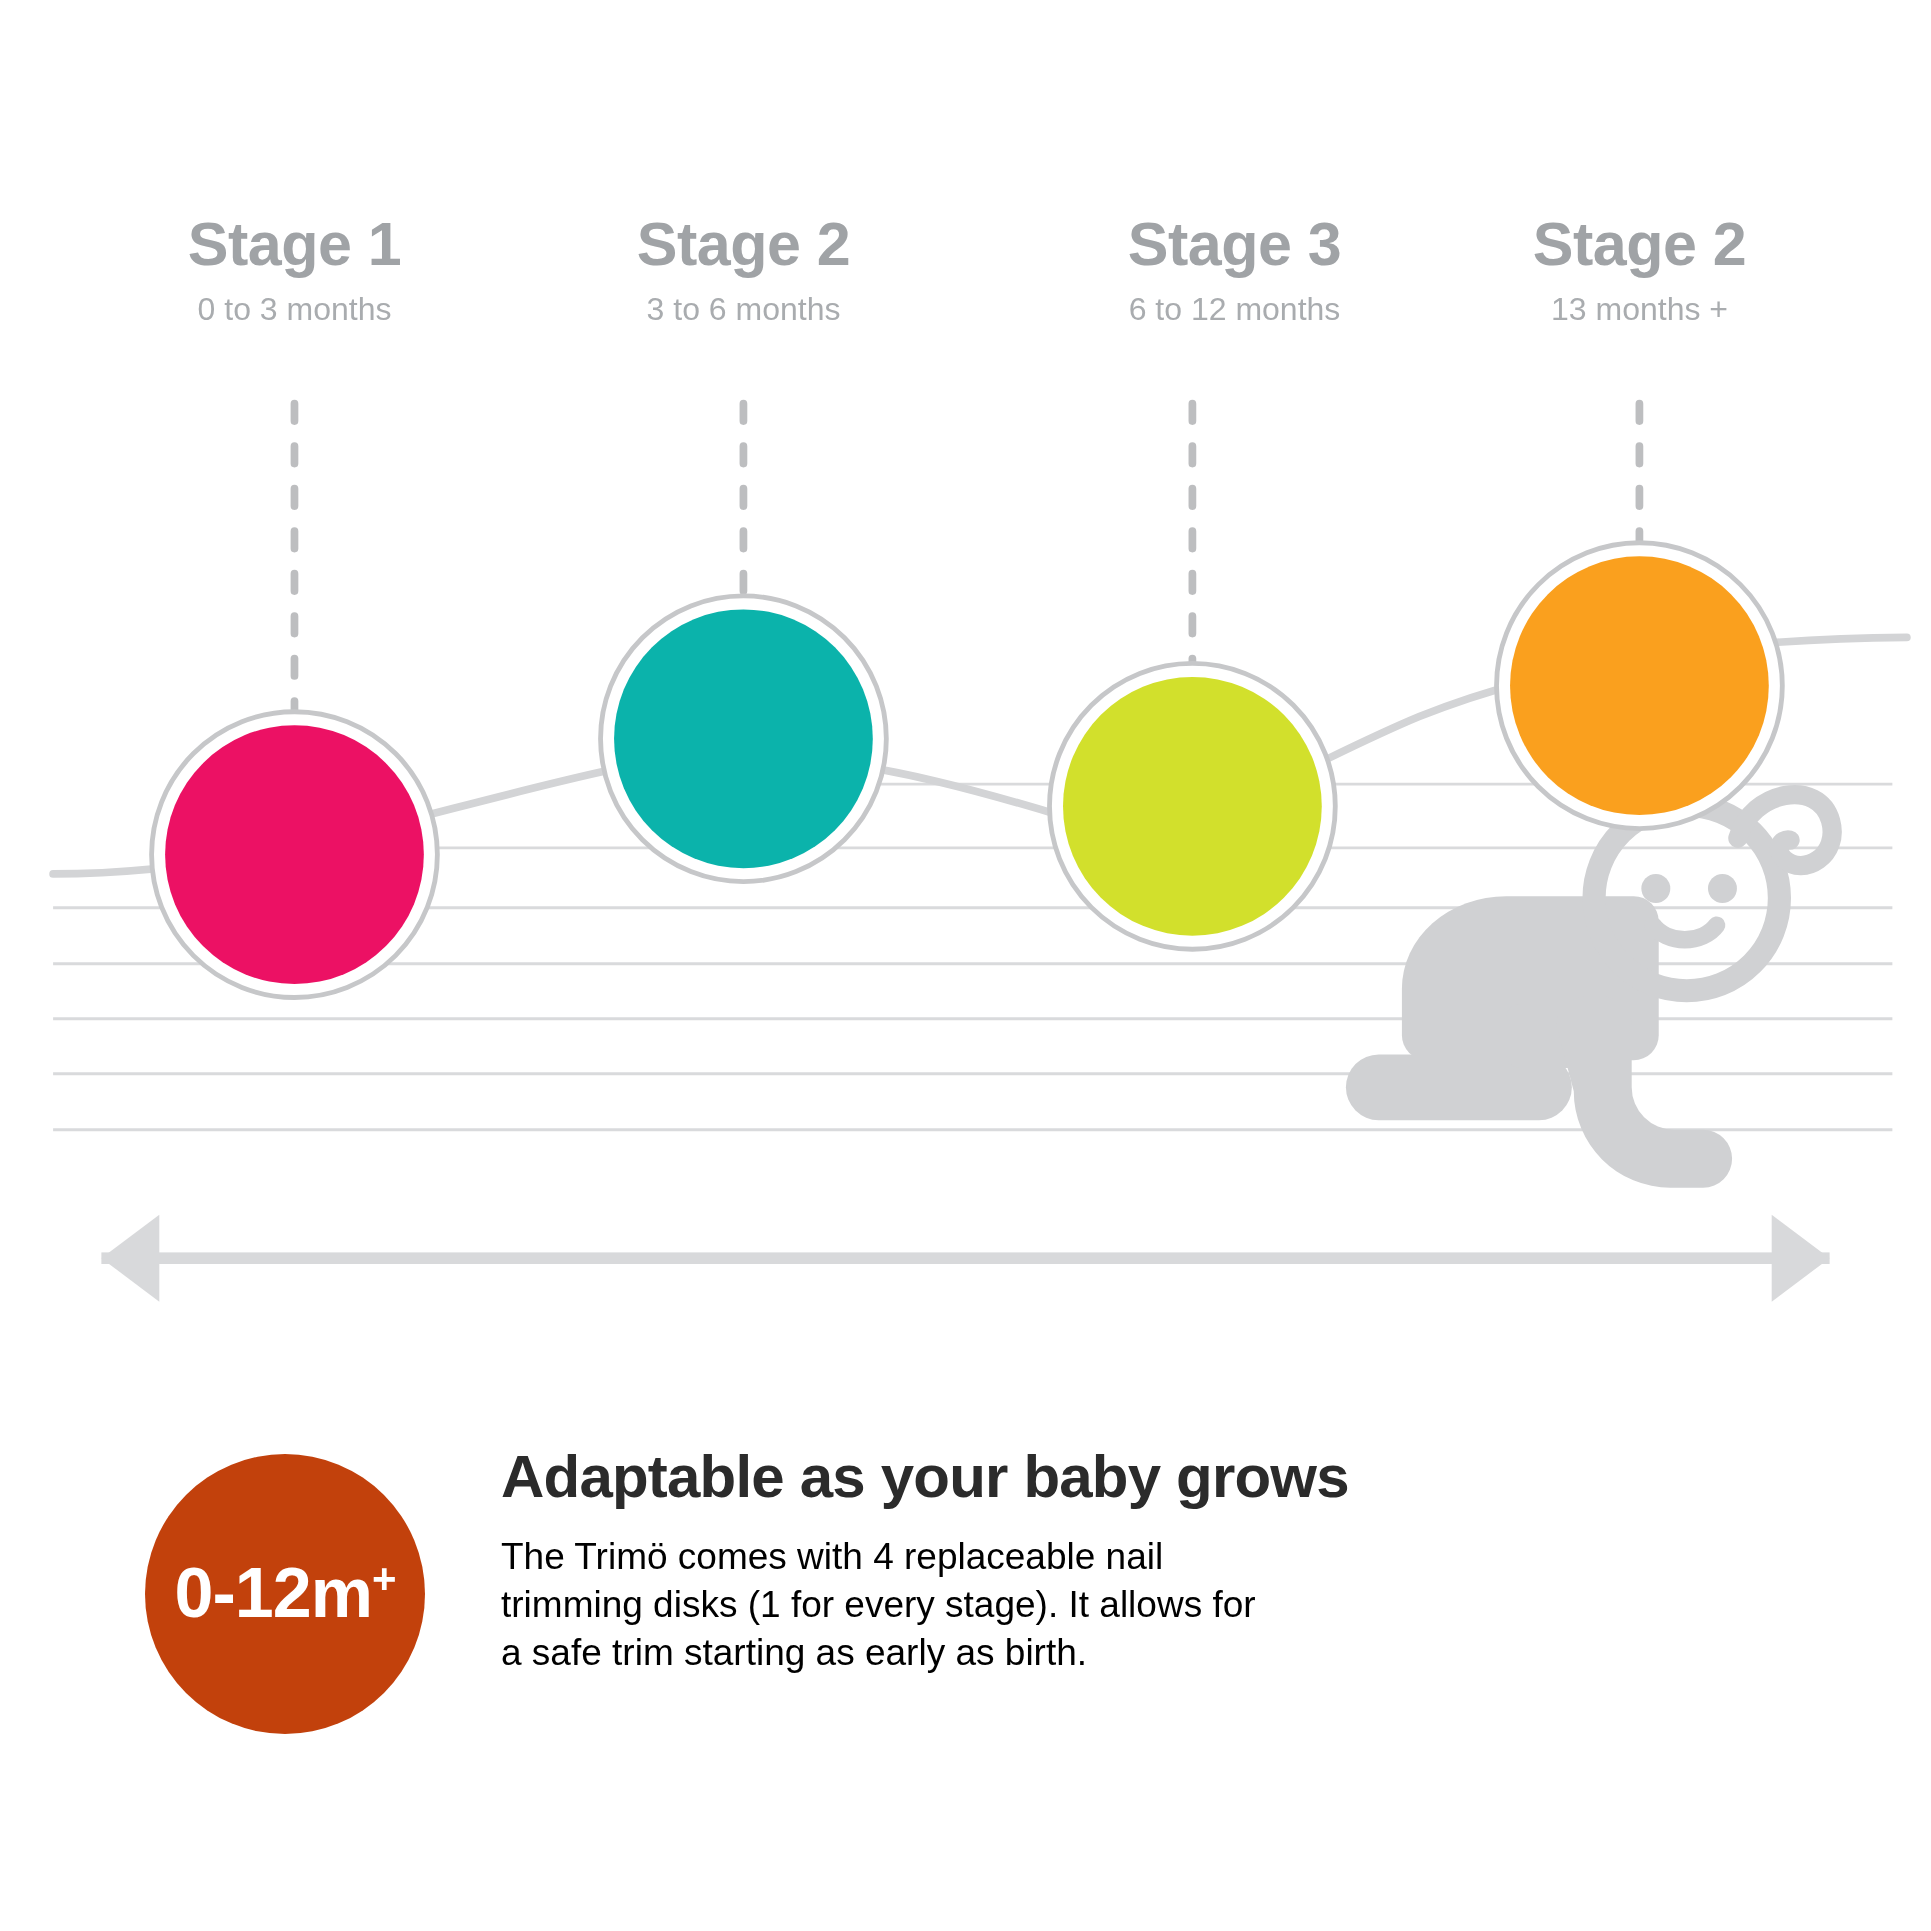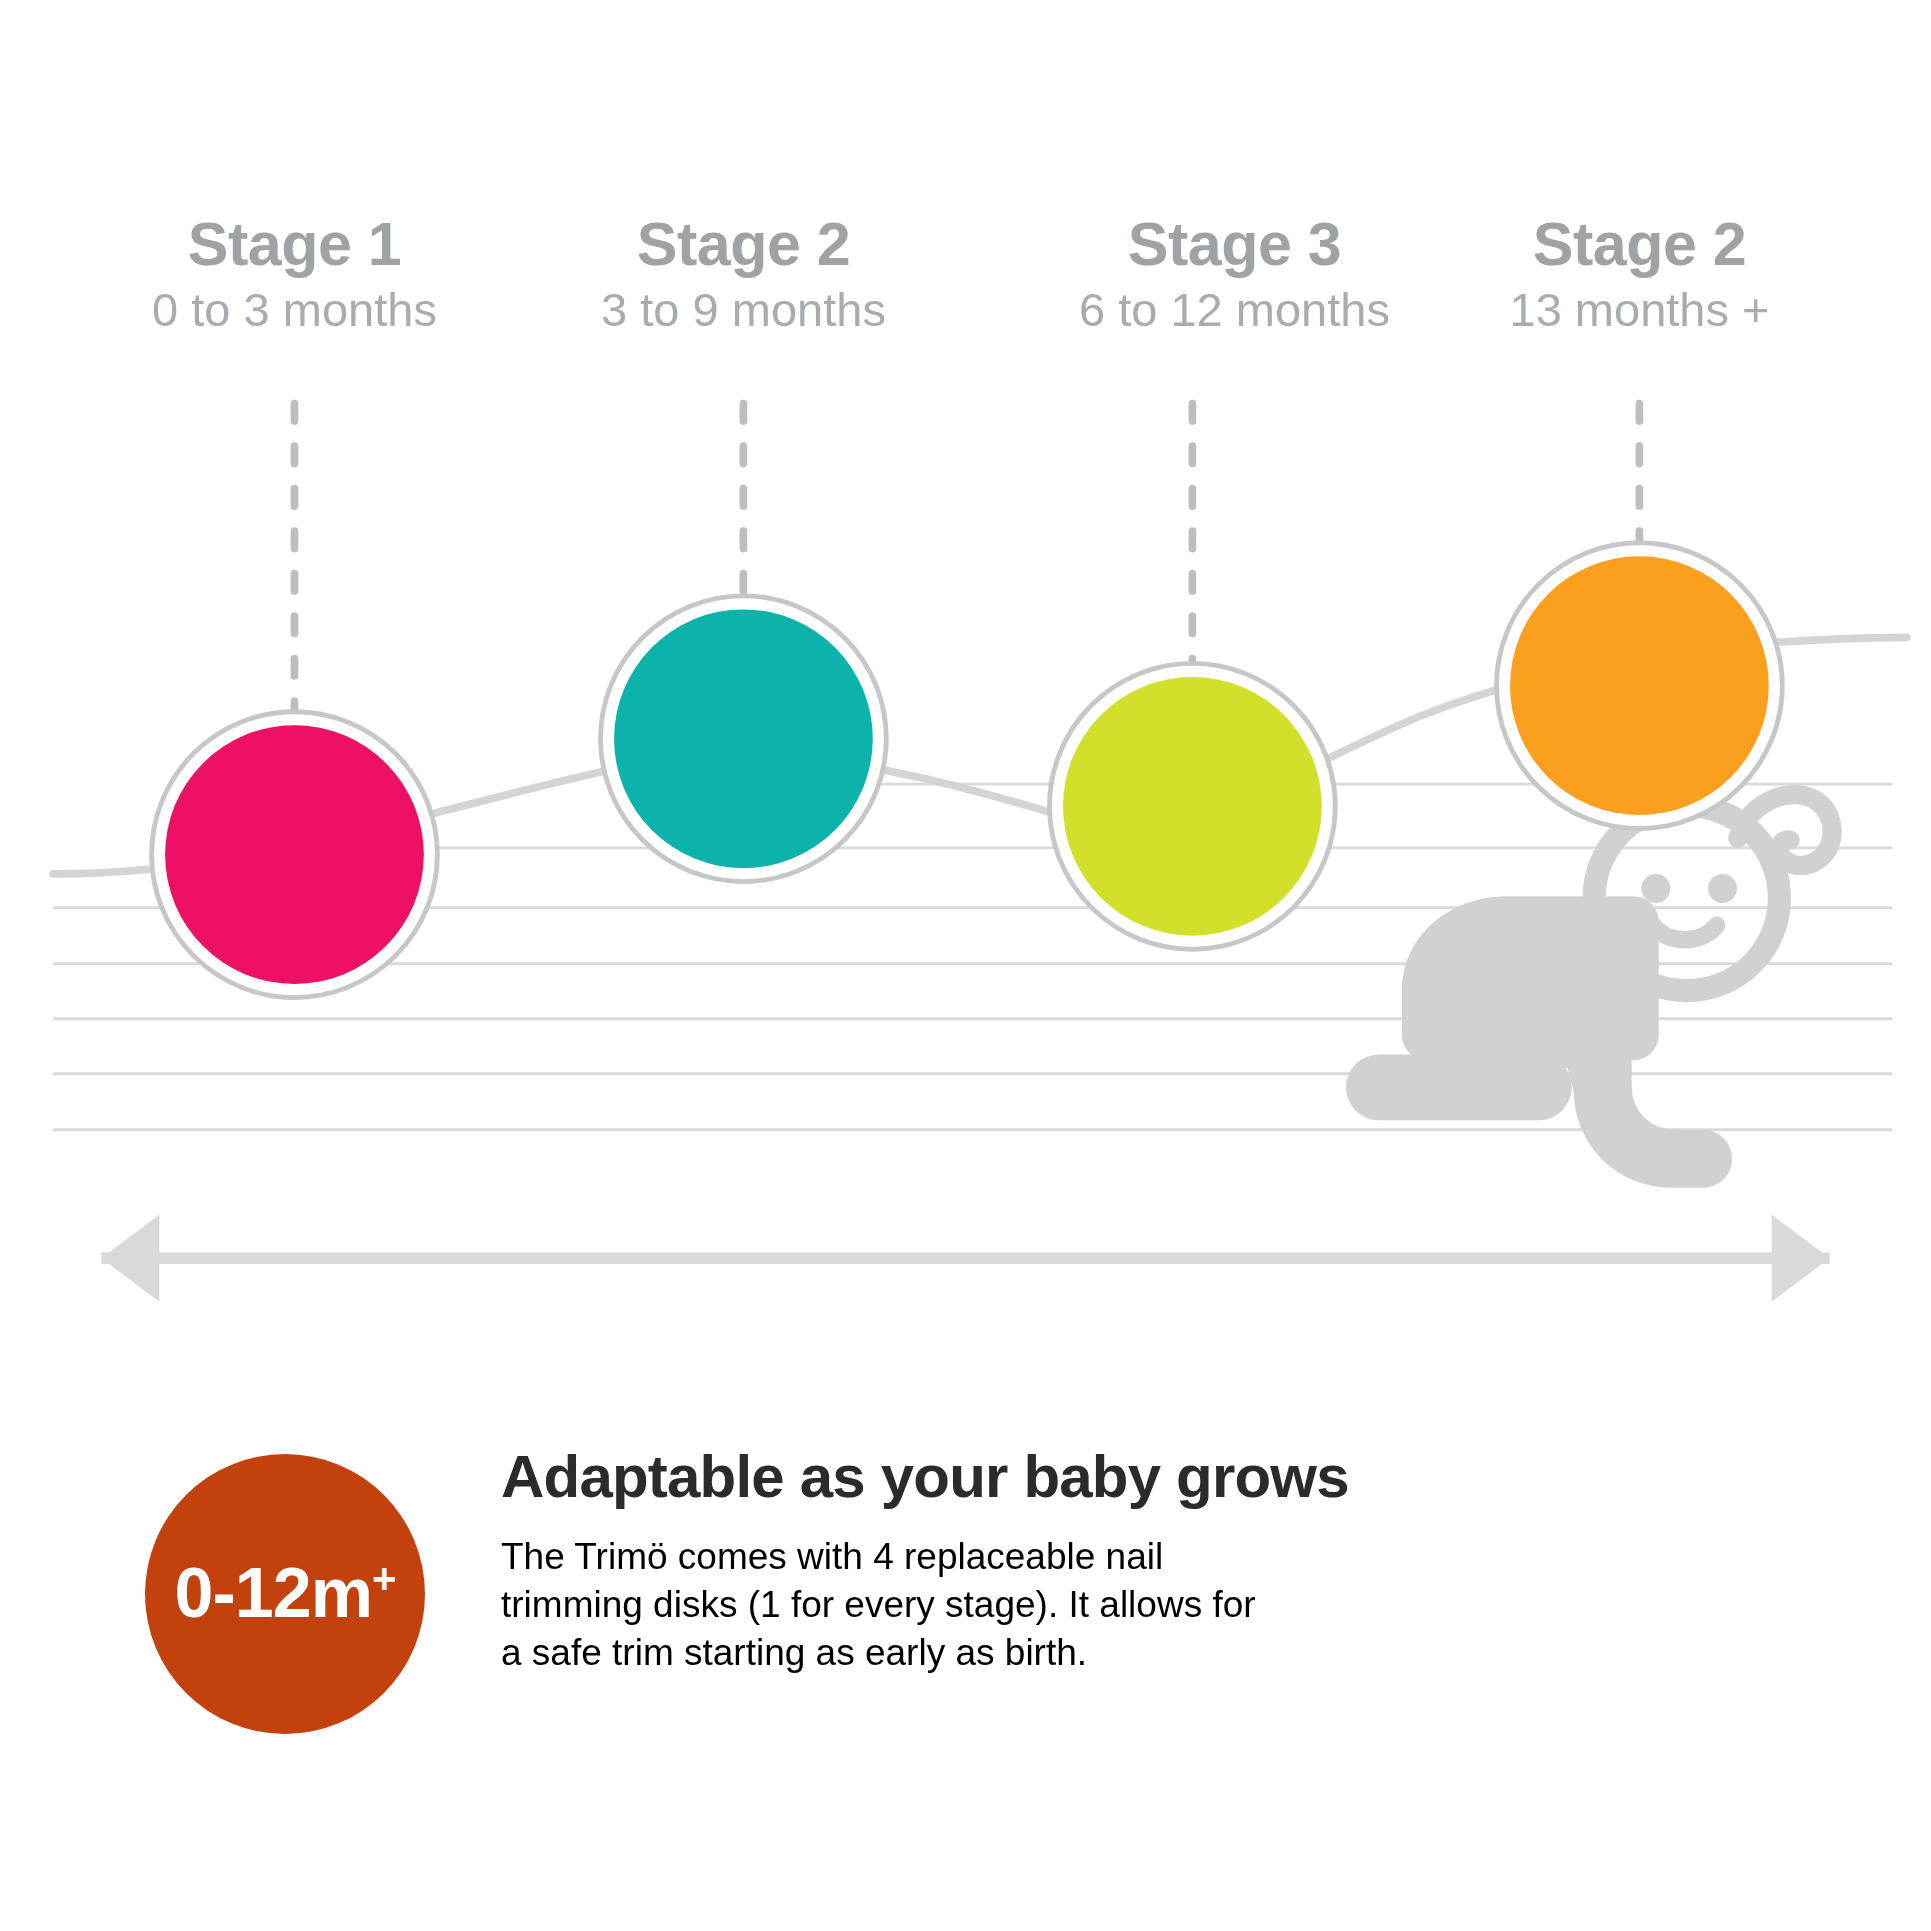--- a/index.html
+++ b/index.html
@@ -17,22 +17,22 @@
   }
   .stage-col{
     position:absolute;top:214px;text-align:center;
   }
   .stage-title{
     font-size:61px;font-weight:bold;color:#a0a3a6;
     letter-spacing:-0.5px;line-height:1.0;
     white-space:nowrap;
   }
   .stage-sub{
-    font-size:47px;font-weight:400;color:#a9acaf;
-    line-height:1.0;margin-top:11px;white-space:nowrap;
+    font-size:32px;font-weight:400;color:#a9acaf;
+    line-height:1.0;margin-top:18px;white-space:nowrap;
   }
 
   
   .chart-svg{position:absolute;left:0;top:0;width:1931px;height:1352px;}
 
   
   .bottom{
     position:absolute;left:0;top:1439px;width:1931px;height:406px;
   }
   .badge{
@@ -70,21 +70,21 @@
 
   <div class="stage-headers">
 
     <div class="stage-col" style="left:53px;width:483px;">
       <div class="stage-title">Stage 1</div>
       <div class="stage-sub">0 to 3 months</div>
     </div>
 
     <div class="stage-col" style="left:502px;width:483px;">
       <div class="stage-title">Stage 2</div>
-      <div class="stage-sub">3 to 9 months</div>
+      <div class="stage-sub">3 to 6 months</div>
     </div>
 
     <div class="stage-col" style="left:993px;width:483px;">
       <div class="stage-title">Stage 3</div>
       <div class="stage-sub">6 to 12 months</div>
     </div>
 
     <div class="stage-col" style="left:1398px;width:483px;">
       <div class="stage-title">Stage 2</div>
       <div class="stage-sub">13 months +</div>

